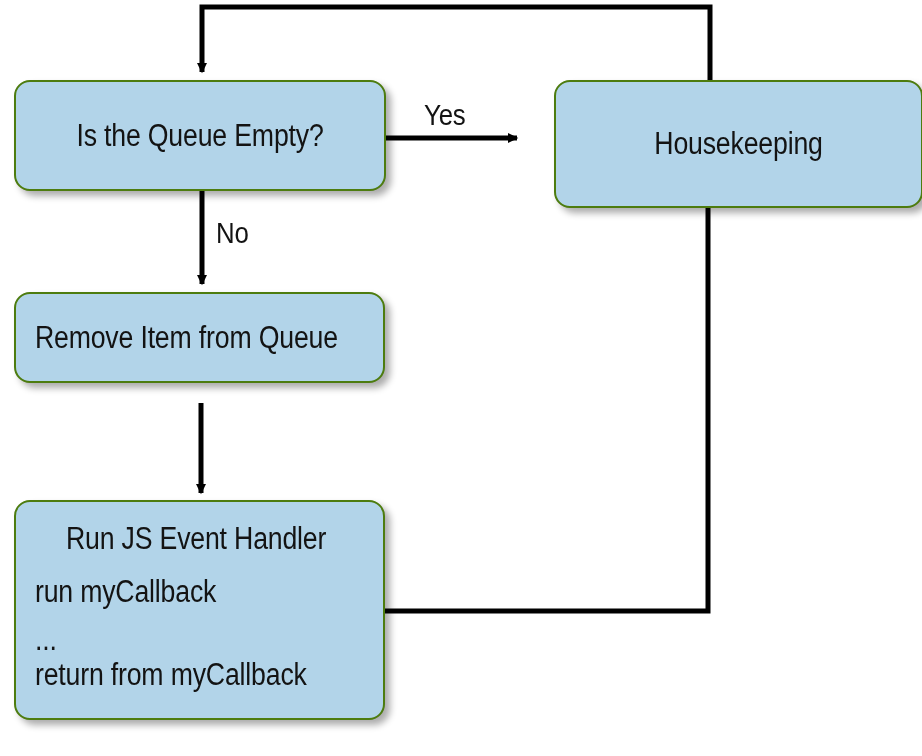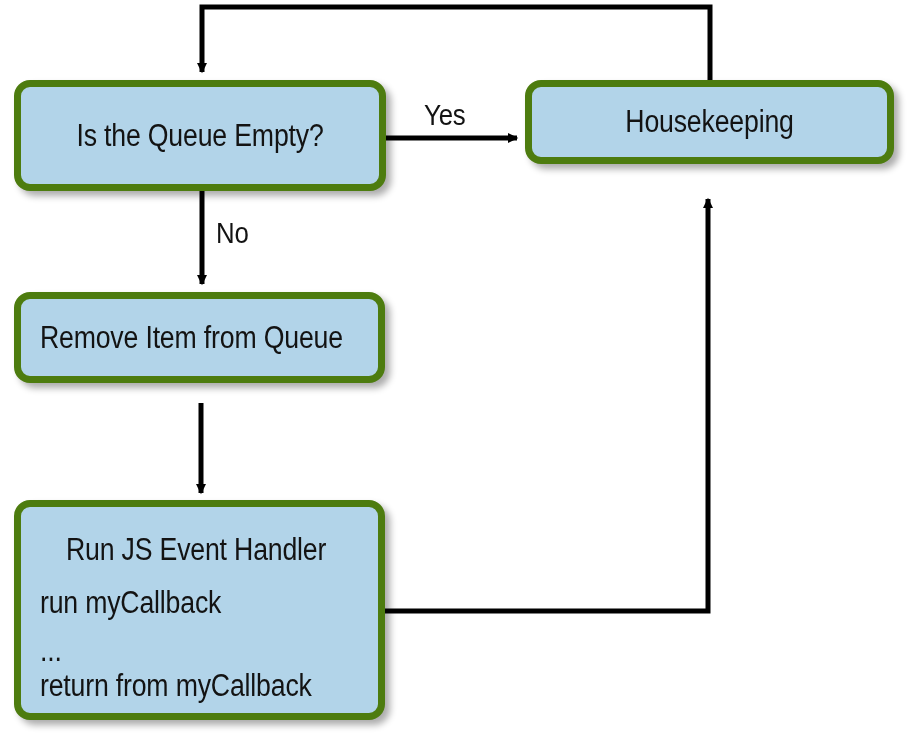--- a/index.html
+++ b/index.html
@@ -22,21 +22,21 @@
     position: absolute;
     top: 0;
     left: 0;
     width: 922px;
     height: 756px;
   }
   .node-box {
     position: absolute;
     box-sizing: border-box;
     background: #b2d4e9;
-    border: 7px solid #4d7c0f;
+    border: 2px solid #4d7c0f;
     border-radius: 16px;
     box-shadow: 5px 5px 7px rgba(0,0,0,0.33);
     display: flex;
     flex-direction: column;
     justify-content: center;
     z-index: 2;
   }
   .node-label {
     color: #131313;
     font-family: "Liberation Sans", "DejaVu Sans", sans-serif;
@@ -58,24 +58,24 @@
   #node-queue-empty {
     left: 14px;
     top: 80px;
     width: 372px;
     height: 111px;
   }
   #node-queue-empty .node-label { font-size: 31px; }
 
   
   #node-housekeeping {
-    left: 525px;
+    left: 554px;
     top: 80px;
     width: 369px;
-    height: 84px;
+    height: 128px;
   }
   #node-housekeeping .node-label { font-size: 31px; }
 
   
   #node-remove-item {
     left: 14px;
     top: 292px;
     width: 371px;
     height: 91px;
   }
@@ -84,21 +84,21 @@
     padding-left: 22px;
   }
 
   
   #node-run-handler {
     left: 14px;
     top: 500px;
     width: 371px;
     height: 220px;
     justify-content: flex-start;
-    padding-top: 26px;
+    padding-top: 20px;
   }
   #node-run-handler .line-title {
     font-size: 31px;
     text-align: center;
     padding-right: 8px;
     margin-bottom: 20px;
   }
   #node-run-handler .line-code {
     font-size: 31px;
     text-align: left;

